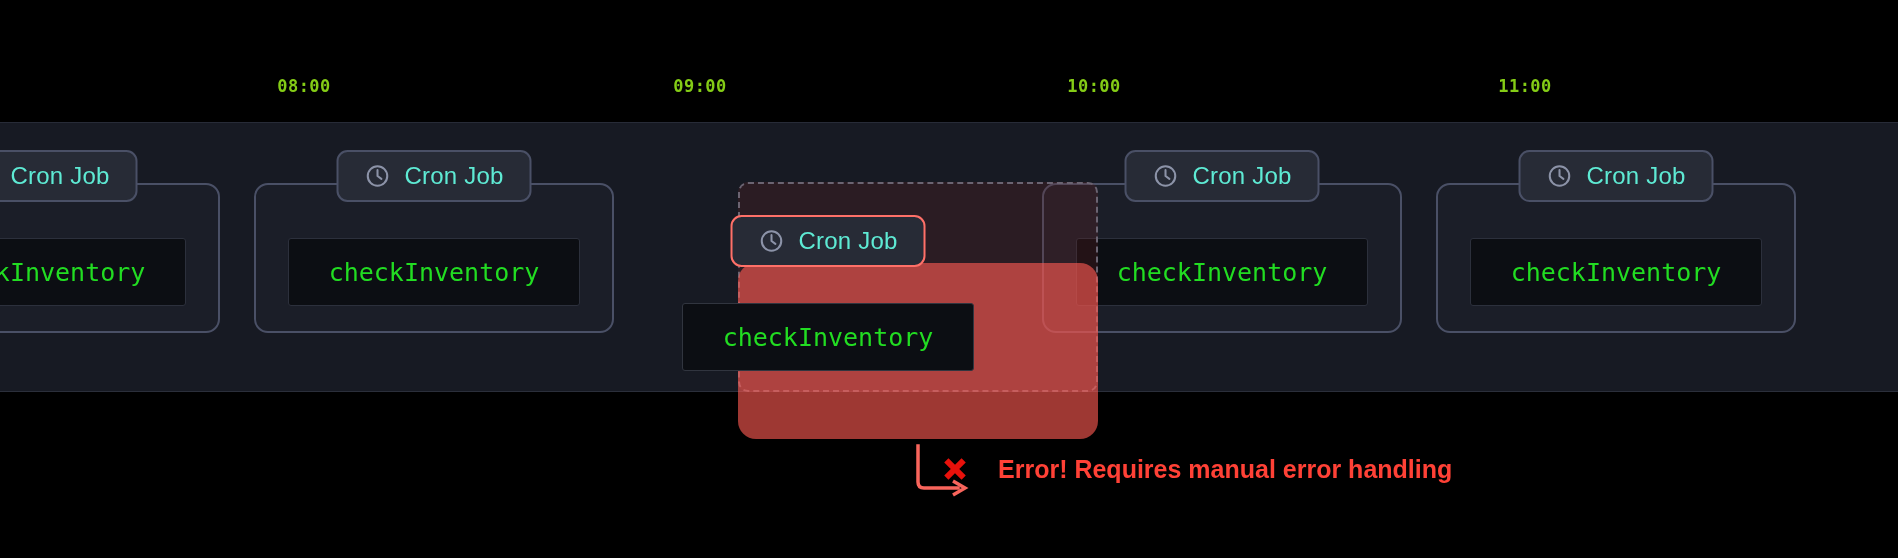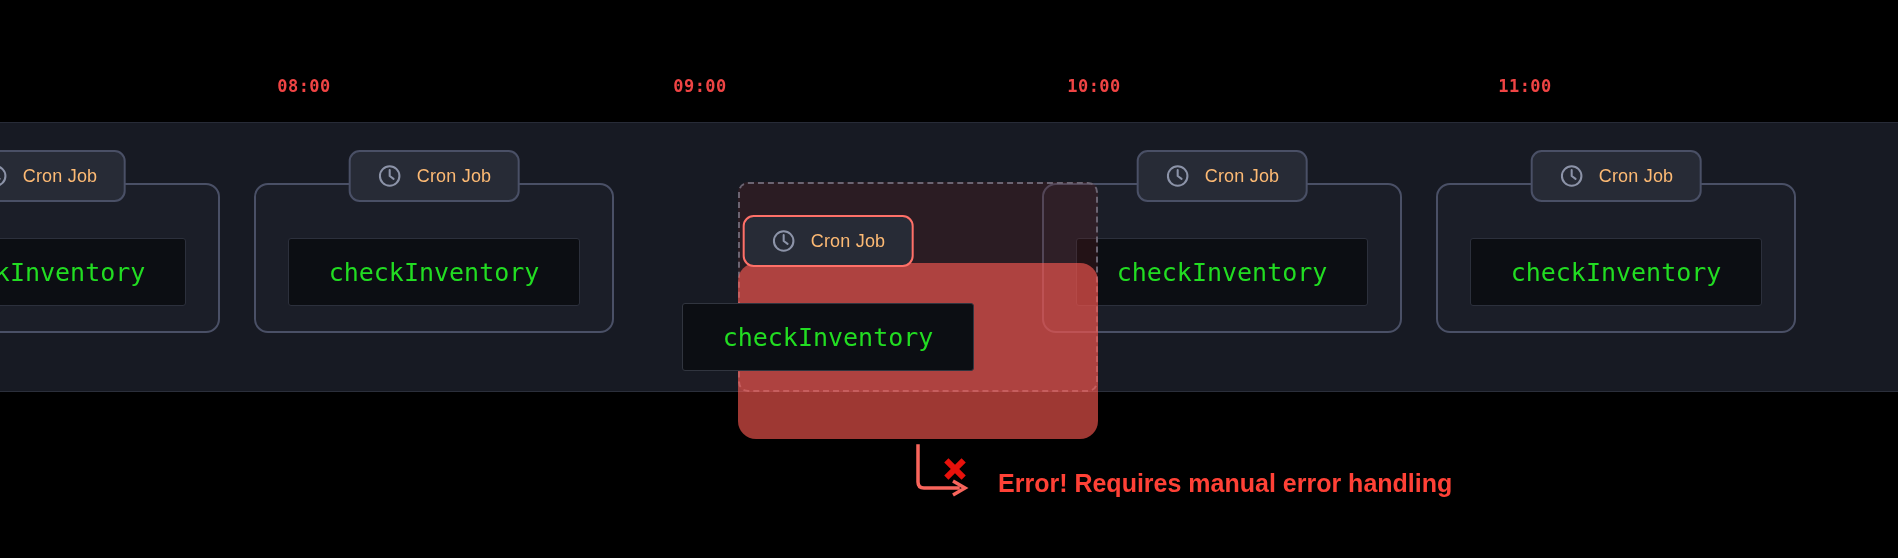--- a/index.html
+++ b/index.html
@@ -8,21 +8,21 @@
     font-family:"Liberation Sans", sans-serif;
     background:#000000;
   }
   #stage{position:absolute;inset:0;background:#000000;}
 
   
   .ruler{position:absolute;left:0;top:0;width:1898px;height:122px;background:#000000;}
   .tick-label{
     position:absolute;top:86px;transform:translate(-50%,-50%);
     font-family:"DejaVu Sans Mono","Liberation Mono",monospace;
-    font-size:17px;font-weight:700;color:#ef4444;letter-spacing:.5px;white-space:nowrap;
+    font-size:17px;font-weight:700;color:#84cc16;letter-spacing:.5px;white-space:nowrap;
   }
 
   
   .band{
     position:absolute;left:0;top:122px;width:1898px;height:270px;
     background:#171a23;
     border-top:1px solid #272b37;border-bottom:1px solid #2b2f3b;
     box-sizing:border-box;
   }
 
@@ -39,21 +39,21 @@
   }
   .pill{
     position:absolute;top:0;left:50%;transform:translateX(-50%);
     height:52px;box-sizing:border-box;
     display:flex;align-items:center;gap:14px;
     padding:0 26px;
     border:2px solid #4a5066;border-radius:11px;
     background:#272b36;
     z-index:3;
   }
-  .pill-label{font-size:18px;color:#fdba74;white-space:nowrap;letter-spacing:.2px;text-align:center;}
+  .pill-label{font-size:24px;color:#5eead4;white-space:nowrap;letter-spacing:.2px;text-align:center;}
   .clock{width:26px;height:26px;flex:0 0 26px;display:block;}
 
   .codebox{
     position:absolute;left:34px;right:34px;top:88px;height:66px;
     background:#0c0e13;border:1px solid #2c303c;border-radius:3px;
     display:flex;align-items:center;justify-content:center;z-index:2;
   }
   .codebox span{
     font-family:"DejaVu Sans Mono","Liberation Mono",monospace;
     font-size:25px;color:#22dd22;white-space:nowrap;letter-spacing:0px;
@@ -73,21 +73,21 @@
     box-sizing:border-box;z-index:5;
   }
   .node-err .pill{
     border-color:#ff7068;background:#272b36;z-index:8;
   }
   .node-err .codebox{z-index:7;background:#0c0e13;border-color:#31353f;}
 
   
   .annotation{position:absolute;z-index:10;}
   .err-text{
-    position:absolute;left:998px;top:483px;transform:translateY(-50%);
+    position:absolute;left:998px;top:469px;transform:translateY(-50%);
     font-size:25px;font-weight:700;color:#ff4136;white-space:nowrap;letter-spacing:0px;
   }
   .err-x{
     position:absolute;left:955px;top:469px;transform:translate(-50%,-50%);
     width:26px;height:26px;
   }
 </style>
 </head>
 <body>
 

